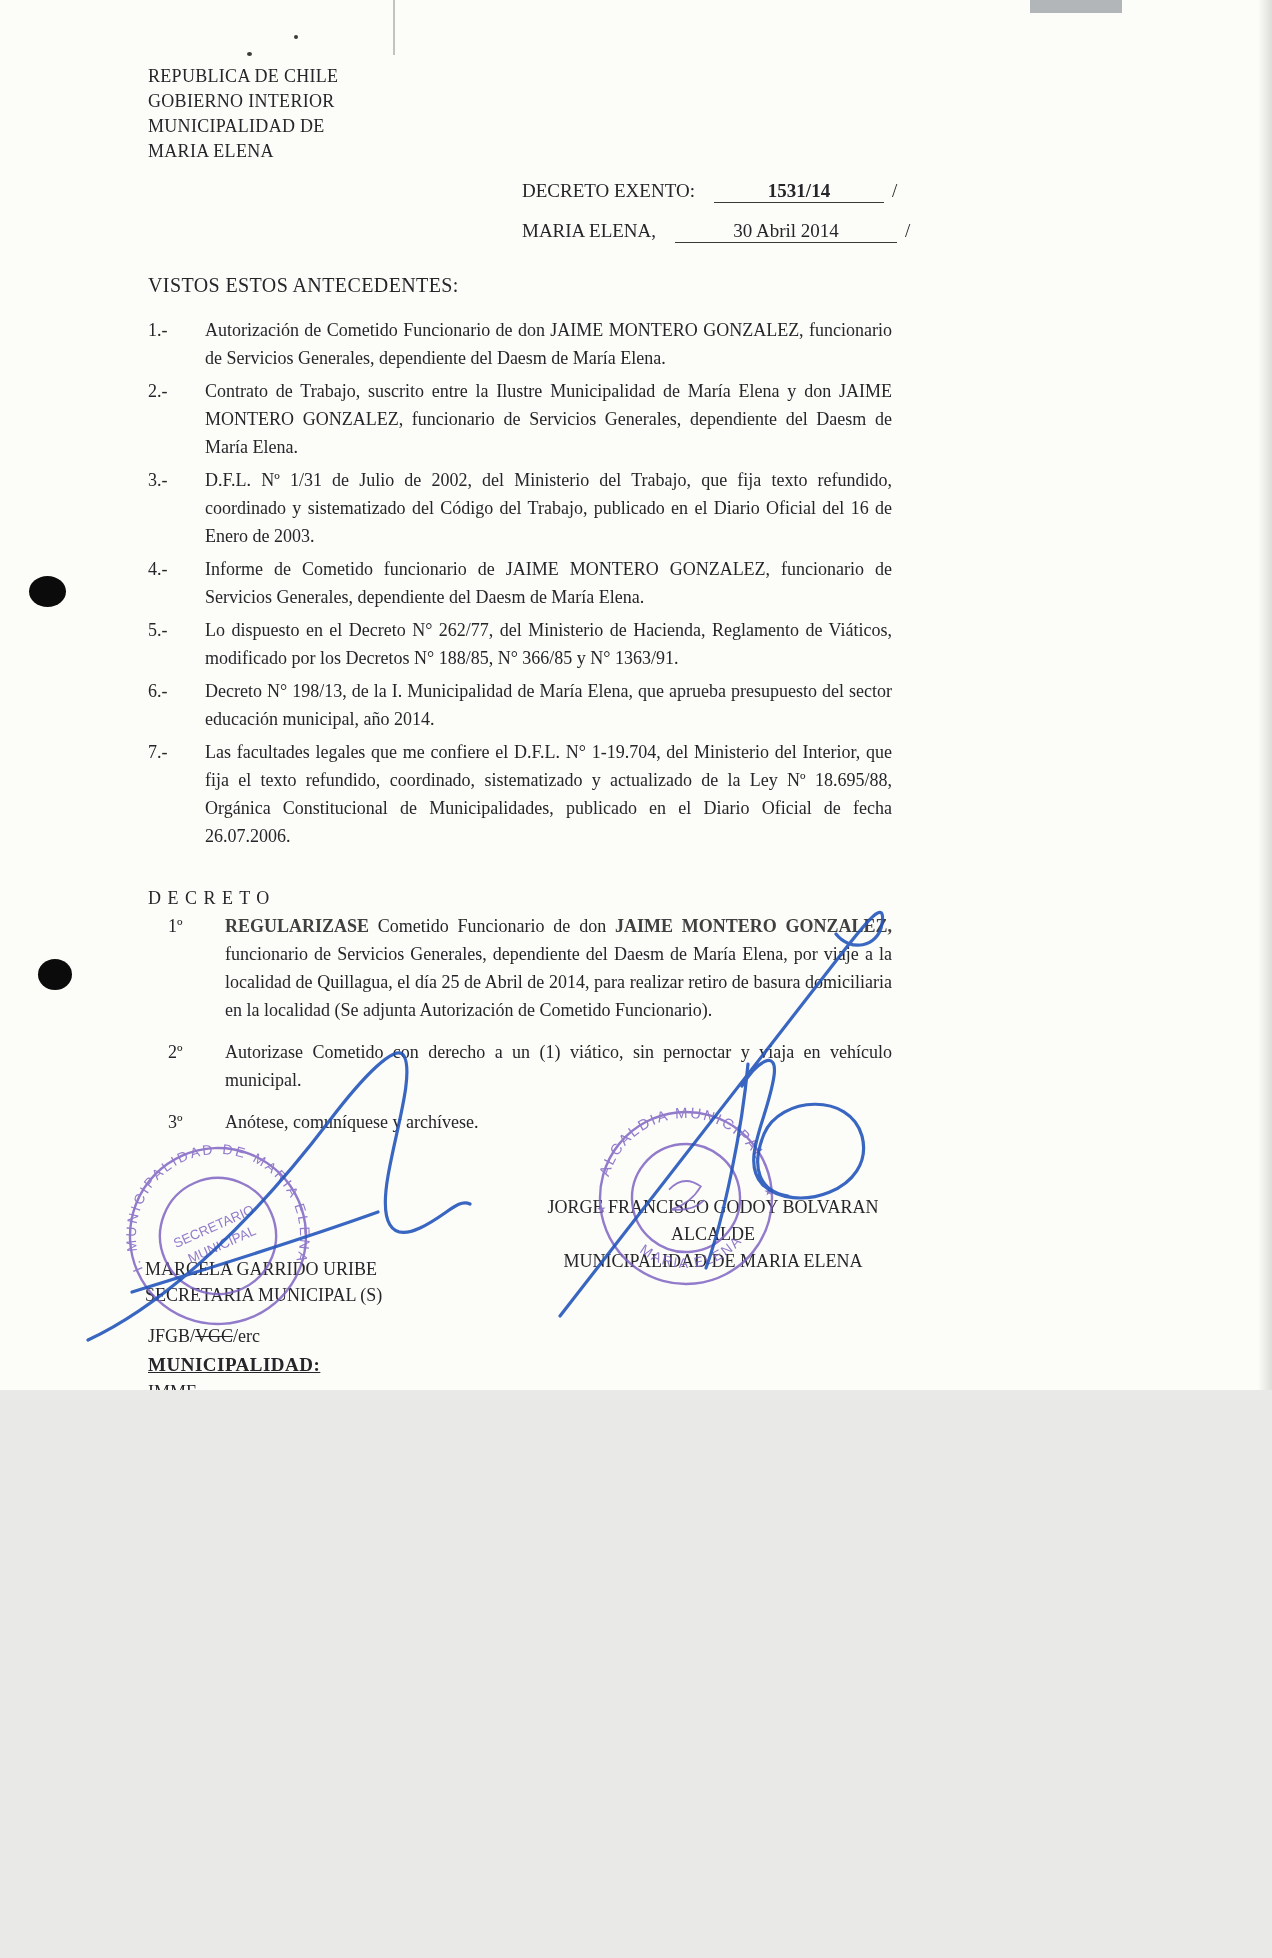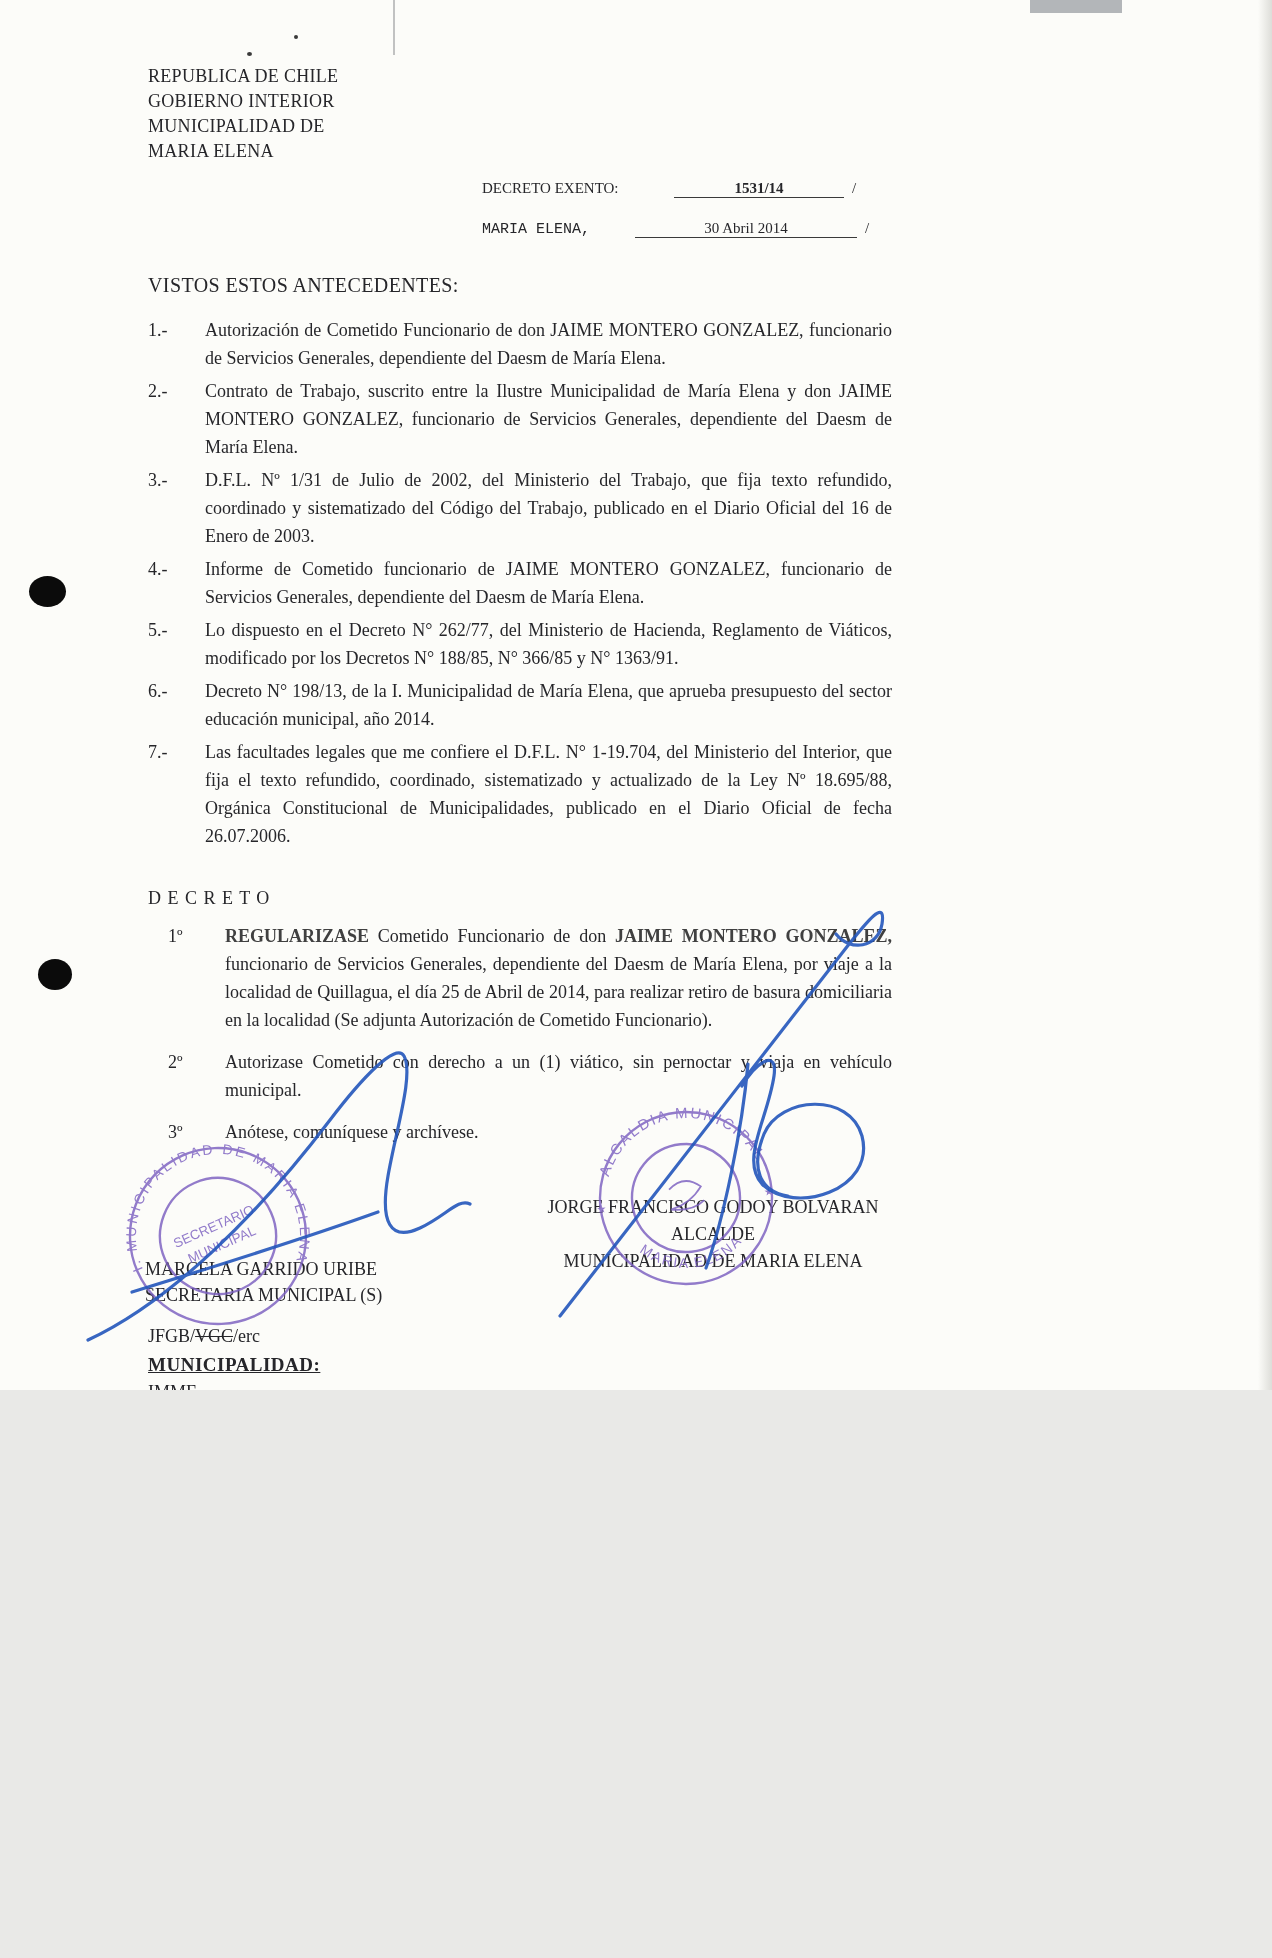--- a/index.html
+++ b/index.html
@@ -23,40 +23,40 @@
   .hole-punch{position:absolute;background:#0b0b0b;border-radius:50%;}
   .hp1{left:29px;top:576px;width:37px;height:31px;}
   .hp2{left:38px;top:959px;width:34px;height:31px;}
   .bottom-scan-line{position:absolute;left:112px;top:1946px;width:1160px;height:3px;background:#58a8da;transform:rotate(-0.1deg);}
   .bottom-speck{position:absolute;left:126px;top:1941px;width:7px;height:6px;background:#2b6eb5;border-radius:50%;}
 
   
   .letterhead{position:absolute;left:148px;top:64px;font-size:18px;line-height:25px;letter-spacing:.3px;}
 
   
-  .decree-block{position:absolute;left:482px;top:180px;font-size:15px;}
+  .decree-block{position:absolute;left:522px;top:180px;font-size:19px;}
   .decree-row{display:flex;align-items:baseline;height:40px;}
   .dr1-label{width:192px;flex:0 0 192px;}
-  .dr2-label{width:153px;flex:0 0 153px;font-family:Liberation Mono, monospace;}
+  .dr2-label{width:153px;flex:0 0 153px;}
   .dr1-val{width:170px;flex:0 0 170px;border-bottom:1.6px solid #3a3a3a;text-align:center;font-weight:bold;}
   .dr2-val{width:222px;flex:0 0 222px;border-bottom:1.6px solid #3a3a3a;text-align:center;}
   .slash{margin-left:8px;}
 
   
   .vistos{position:absolute;left:148px;top:274px;font-size:20px;letter-spacing:.4px;}
 
   
   .antecedentes{position:absolute;left:148px;top:316px;width:744px;font-size:18px;line-height:28px;}
   .item{display:flex;margin-bottom:5px;}
   .item .num{width:57px;flex:0 0 57px;}
   .item .txt{flex:1;text-align:justify;}
 
   
   .decreto-section{position:absolute;left:148px;top:884px;width:744px;font-size:18px;line-height:28px;}
-  .decreto-title{margin-bottom:10px;letter-spacing:1px;}
+  .decreto-title{letter-spacing:1px;}
   .res-item{display:flex;margin-bottom:14px;margin-left:20px;}
   .res-item .num{width:57px;flex:0 0 57px;}
   .res-item .txt{flex:1;text-align:justify;}
   .res-item b{color:#404040;}
 
   
   .sig-right{position:absolute;left:538px;top:1194px;width:350px;text-align:center;font-size:18px;line-height:27px;}
   .sig-left{position:absolute;left:145px;top:1256px;font-size:18px;line-height:26px;}
 
   

